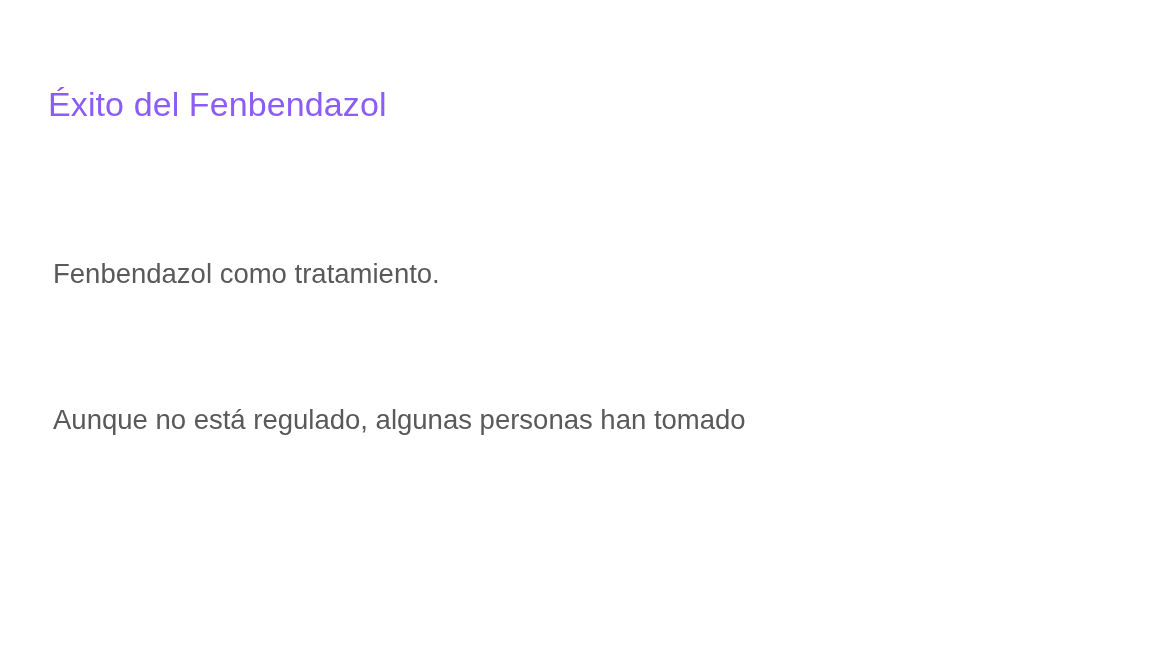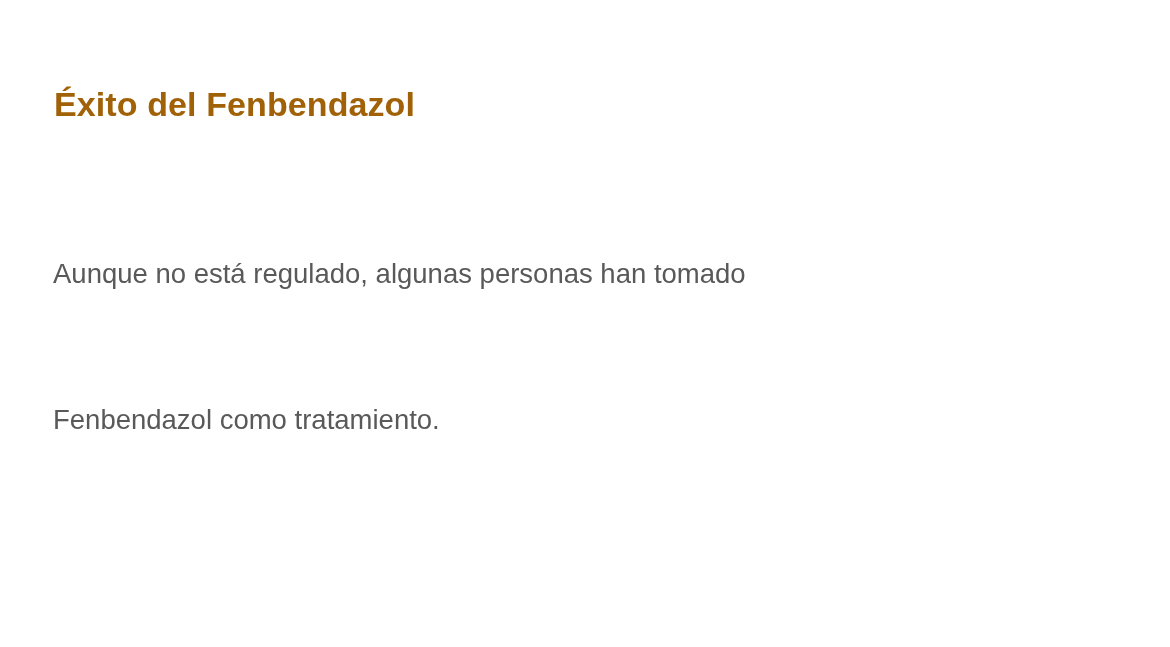--- a/index.html
+++ b/index.html
@@ -15,27 +15,27 @@
   }
   .slide {
     position: relative;
     width: 1170px;
     height: 647px;
     background: #ffffff;
     box-sizing: border-box;
   }
   .slide-title {
     position: absolute;
-    left: 54px;
+    left: 48px;
     top: 60px;
     width: 1060px;
     font-size: 34px;
     line-height: 42px;
-    color: #a16207;
-    font-weight: bold;
+    color: #8b5cf6;
+    font-weight: normal;
     letter-spacing: 0.1px;
   }
   .slide-body {
     position: absolute;
     left: 53px;
     top: 152px;
     width: 1070px;
     font-size: 27.5px;
     line-height: 48.8px;
     color: #595959;
@@ -47,22 +47,22 @@
   }
 </style>
 </head>
 <body>
 
 <div class="slide">
 
   <h1 class="slide-title">Éxito del Fenbendazol</h1>
 
   <div class="slide-body">
+    <span class="body-line">Fenbendazol como tratamiento.</span>
     <span class="body-line">Aunque no está regulado, algunas personas han tomado</span>
-    <span class="body-line">Fenbendazol como tratamiento.</span>
     
     
     
     
     
   </div>
 
 </div>
 
 </body></html>

